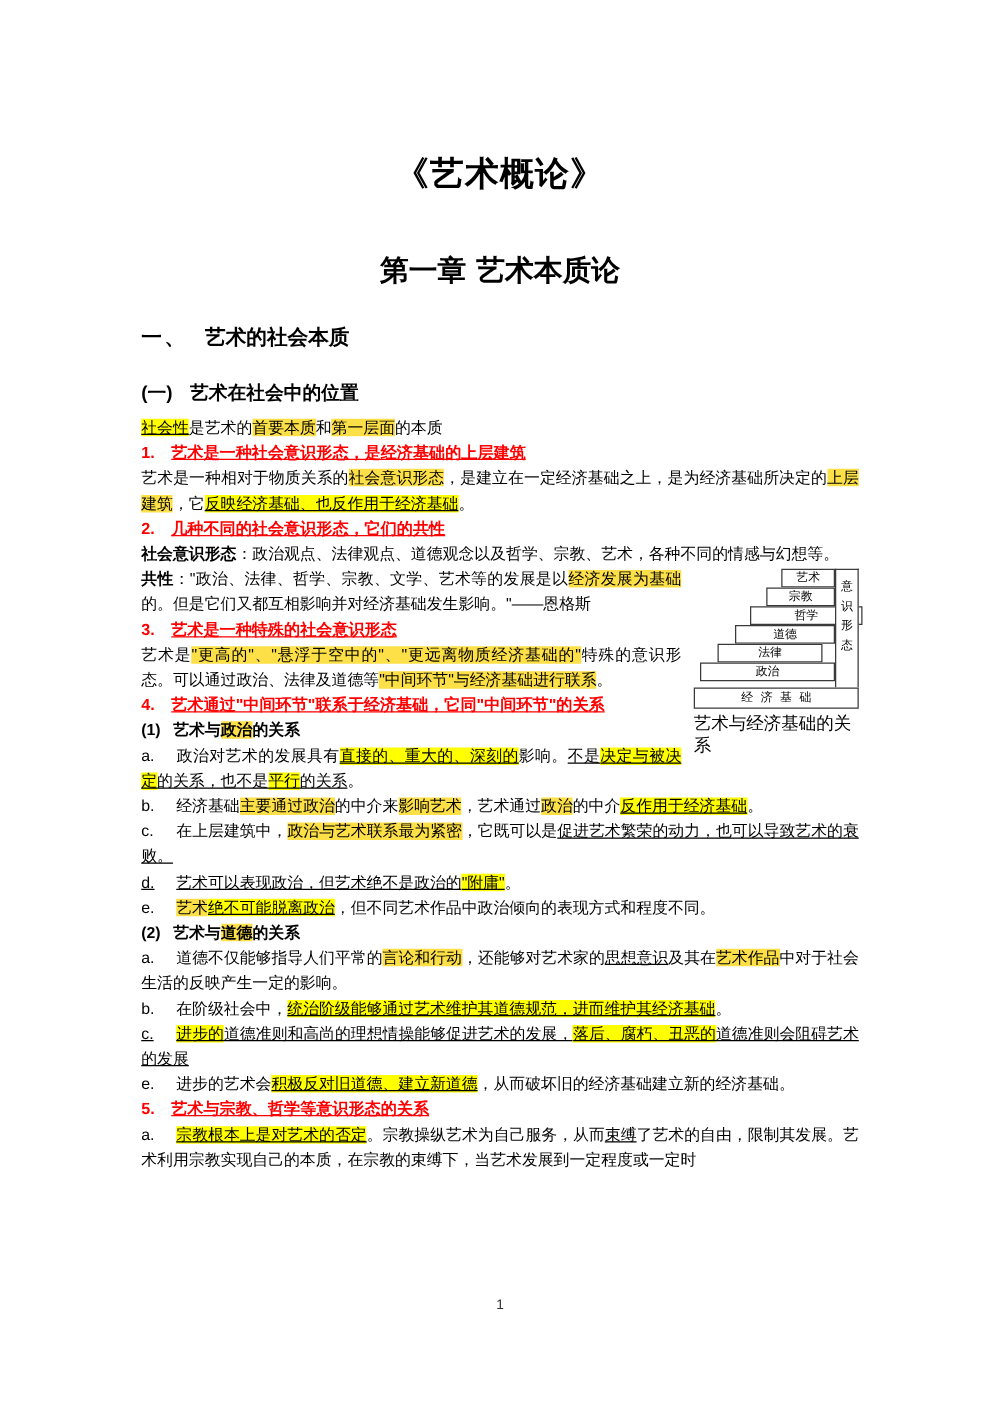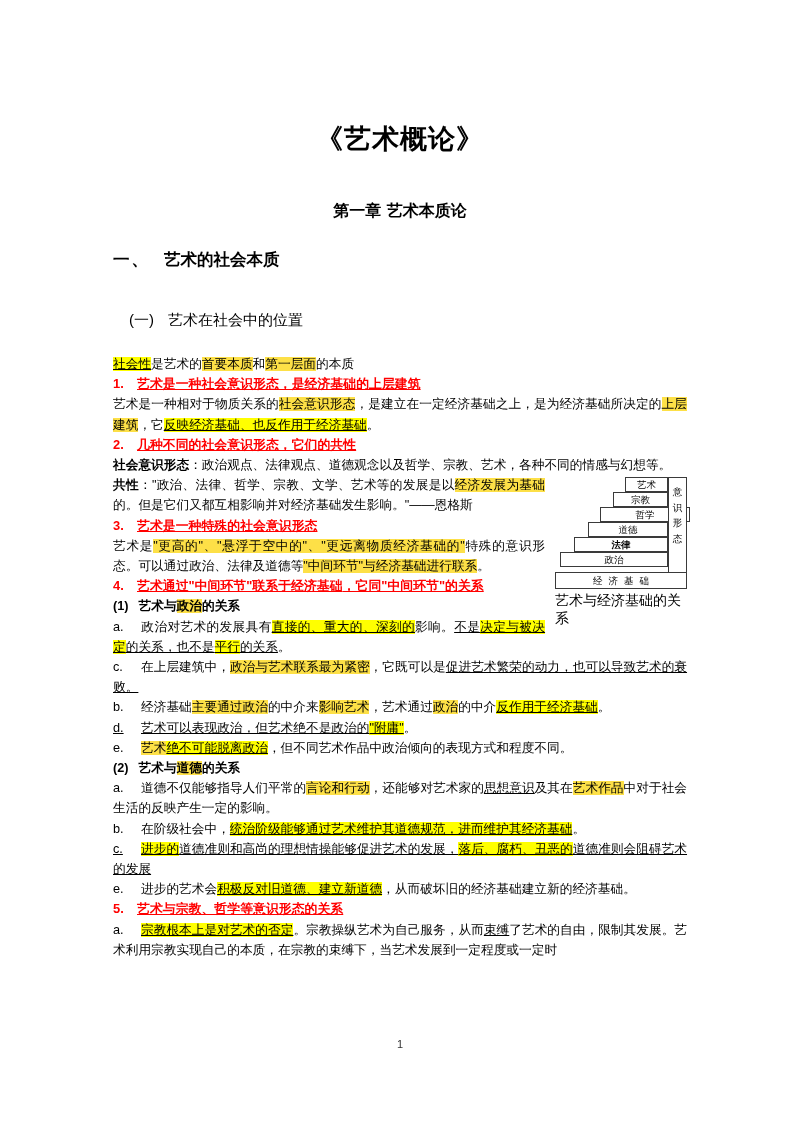--- a/index.html
+++ b/index.html
@@ -31,41 +31,41 @@
     font-size: 27px;
     font-weight: bold;
     text-align: center;
     color: #000;
     margin: 16px;
     padding-top: 105px;
     letter-spacing: 1px;
   }
   .chapter-title {
     font-family: "DejaVu Serif", "Liberation Serif", serif;
-    font-size: 16px;
+    font-size: 23px;
     font-weight: bold;
     text-align: center;
     color: #000;
     margin: 0;
     padding-top: 28px;
   }
   .h1-section {
     font-size: 16.5px;
     font-weight: bold;
     color: #000;
     margin: 0;
     padding-top: 27px;
   }
   .h1-section .num { letter-spacing: 2px; }
   .h1-section .txt { padding-left: 14px; }
   .h2-section {
     font-size: 15px;
-    font-weight: normal;
-    color: #000;
-    margin: 16px;
+    font-weight: bold;
+    color: #000;
+    margin: 0;
     padding-top: 24px;
     padding-bottom: 8px;
   }
   .h2-section .txt { padding-left: 14px; }
 
   
   p.body {
     font-size: 12.7px;
     line-height: 20.2px;
     color: #000;
@@ -211,21 +211,21 @@
     <p class="red"><span class="lbl">2.</span><span class="txt">几种不同的社会意识形态，它们的共性</span></p>
 
     <p class="body"><span class="lead-strong">社会意识形态</span><span>：政治观点、法律观点、道德观念以及哲学、宗教、艺术，各种不同的情感与幻想等。</span></p>
 
     <div class="diagram-wrap">
       <div class="pyramid">
         <div class="step" style="left:70px;  top:0px;  width:43px;">艺术</div>
         <div class="step" style="left:58px;  top:15px; width:55px;">宗教</div>
         <div class="step" style="left:45px;  top:30px; width:90px;">哲学</div>
         <div class="step" style="left:33px;  top:45px; width:80px;">道德</div>
-        <div class="step" style="left:19px;  top:60px; width:94px;font-weight:bold;">法律</div>
+        <div class="step" style="left:19px;  top:60px; width:84px;">法律</div>
         <div class="step" style="left:5px;   top:75px; width:108px;">政治</div>
         <div class="ideology-col">
           <span>意</span>
           <span>识</span>
           <span>形</span>
           <span>态</span>
         </div>
         <div class="base-row">经济基础</div>
       </div>
       <div class="diagram-caption">艺术与经济基础的关系</div>
@@ -236,24 +236,24 @@
     <p class="red"><span class="lbl">3.</span><span class="txt"><span>艺术是一种</span><span>特殊</span><span>的社会意识形态</span></span></p>
 
     <p class="body"><span>艺术是</span><span class="hl">"更高的"、"悬浮于空中的"、"更远离物质经济基础的"</span><span>特殊的意识形态。可以通过政治、法律及道德等</span><span class="hl">"中间环节"与经济基础进行联系</span><span>。</span></p>
 
     <p class="red"><span class="lbl">4.</span><span class="txt"><span>艺术通过"中间环节"联系于</span><span>经济基础</span><span>，它同"中间环节"的关系</span></span></p>
 
     <p class="bold-head"><span>(1)</span><span class="txt"><span>艺术与</span><span class="hl">政治</span><span>的关系</span></span></p>
 
     <p class="item"><span class="lbl">a.</span><span>政治对艺术的发展具有</span><span class="hlul">直接的、重大的、深刻的</span><span>影响。</span><span class="ul">不是</span><span class="hlul">决定与被决定</span><span class="ul">的关系，也不是</span><span class="hlul">平行</span><span class="ul">的关系</span><span>。</span></p>
 
+    <p class="item"><span class="lbl">b.</span><span>经济基础</span><span class="hl">主要通过政治</span><span>的中介来</span><span class="hl">影响艺术</span><span>，艺术通过</span><span class="hl">政治</span><span>的中介</span><span class="hlul">反作用于经济基础</span><span>。</span></p>
+
     <p class="item"><span class="lbl">c.</span><span>在上层建筑中，</span><span class="hl">政治与艺术联系最为紧密</span><span>，它既可以是</span><span class="ul">促进艺术繁荣的动力，也可以导致艺术的衰败。</span></p>
 
-    <p class="item"><span class="lbl">b.</span><span>经济基础</span><span class="hl">主要通过政治</span><span>的中介来</span><span class="hl">影响艺术</span><span>，艺术通过</span><span class="hl">政治</span><span>的中介</span><span class="hlul">反作用于经济基础</span><span>。</span></p>
-
     <p class="item"><span class="lbl ul">d.</span><span class="ul">艺术可以表现政治，但艺术绝不是政治的</span><span class="hlul">"附庸"</span><span>。</span></p>
 
     <p class="item"><span class="lbl">e.</span><span class="hl">艺术</span><span class="hlul">绝不可能脱离政治</span><span>，但不同艺术作品中政治倾向的表现方式和程度不同。</span></p>
 
     <p class="bold-head"><span>(2)</span><span class="txt"><span>艺术与</span><span class="hl">道德</span><span>的关系</span></span></p>
 
     <p class="item"><span class="lbl">a.</span><span>道德不仅能够指导人们平常的</span><span class="hl">言论和行动</span><span>，还能够对艺术家的</span><span class="ul">思想意识</span><span>及其在</span><span class="hl">艺术作品</span><span>中对于社会生活的反映产生一定的影响。</span></p>
 
     <p class="item"><span class="lbl">b.</span><span>在阶级社会中，</span><span class="hlul">统治阶级能够通过艺术维护其道德规范，进而维护其经济基础</span><span>。</span></p>
 

